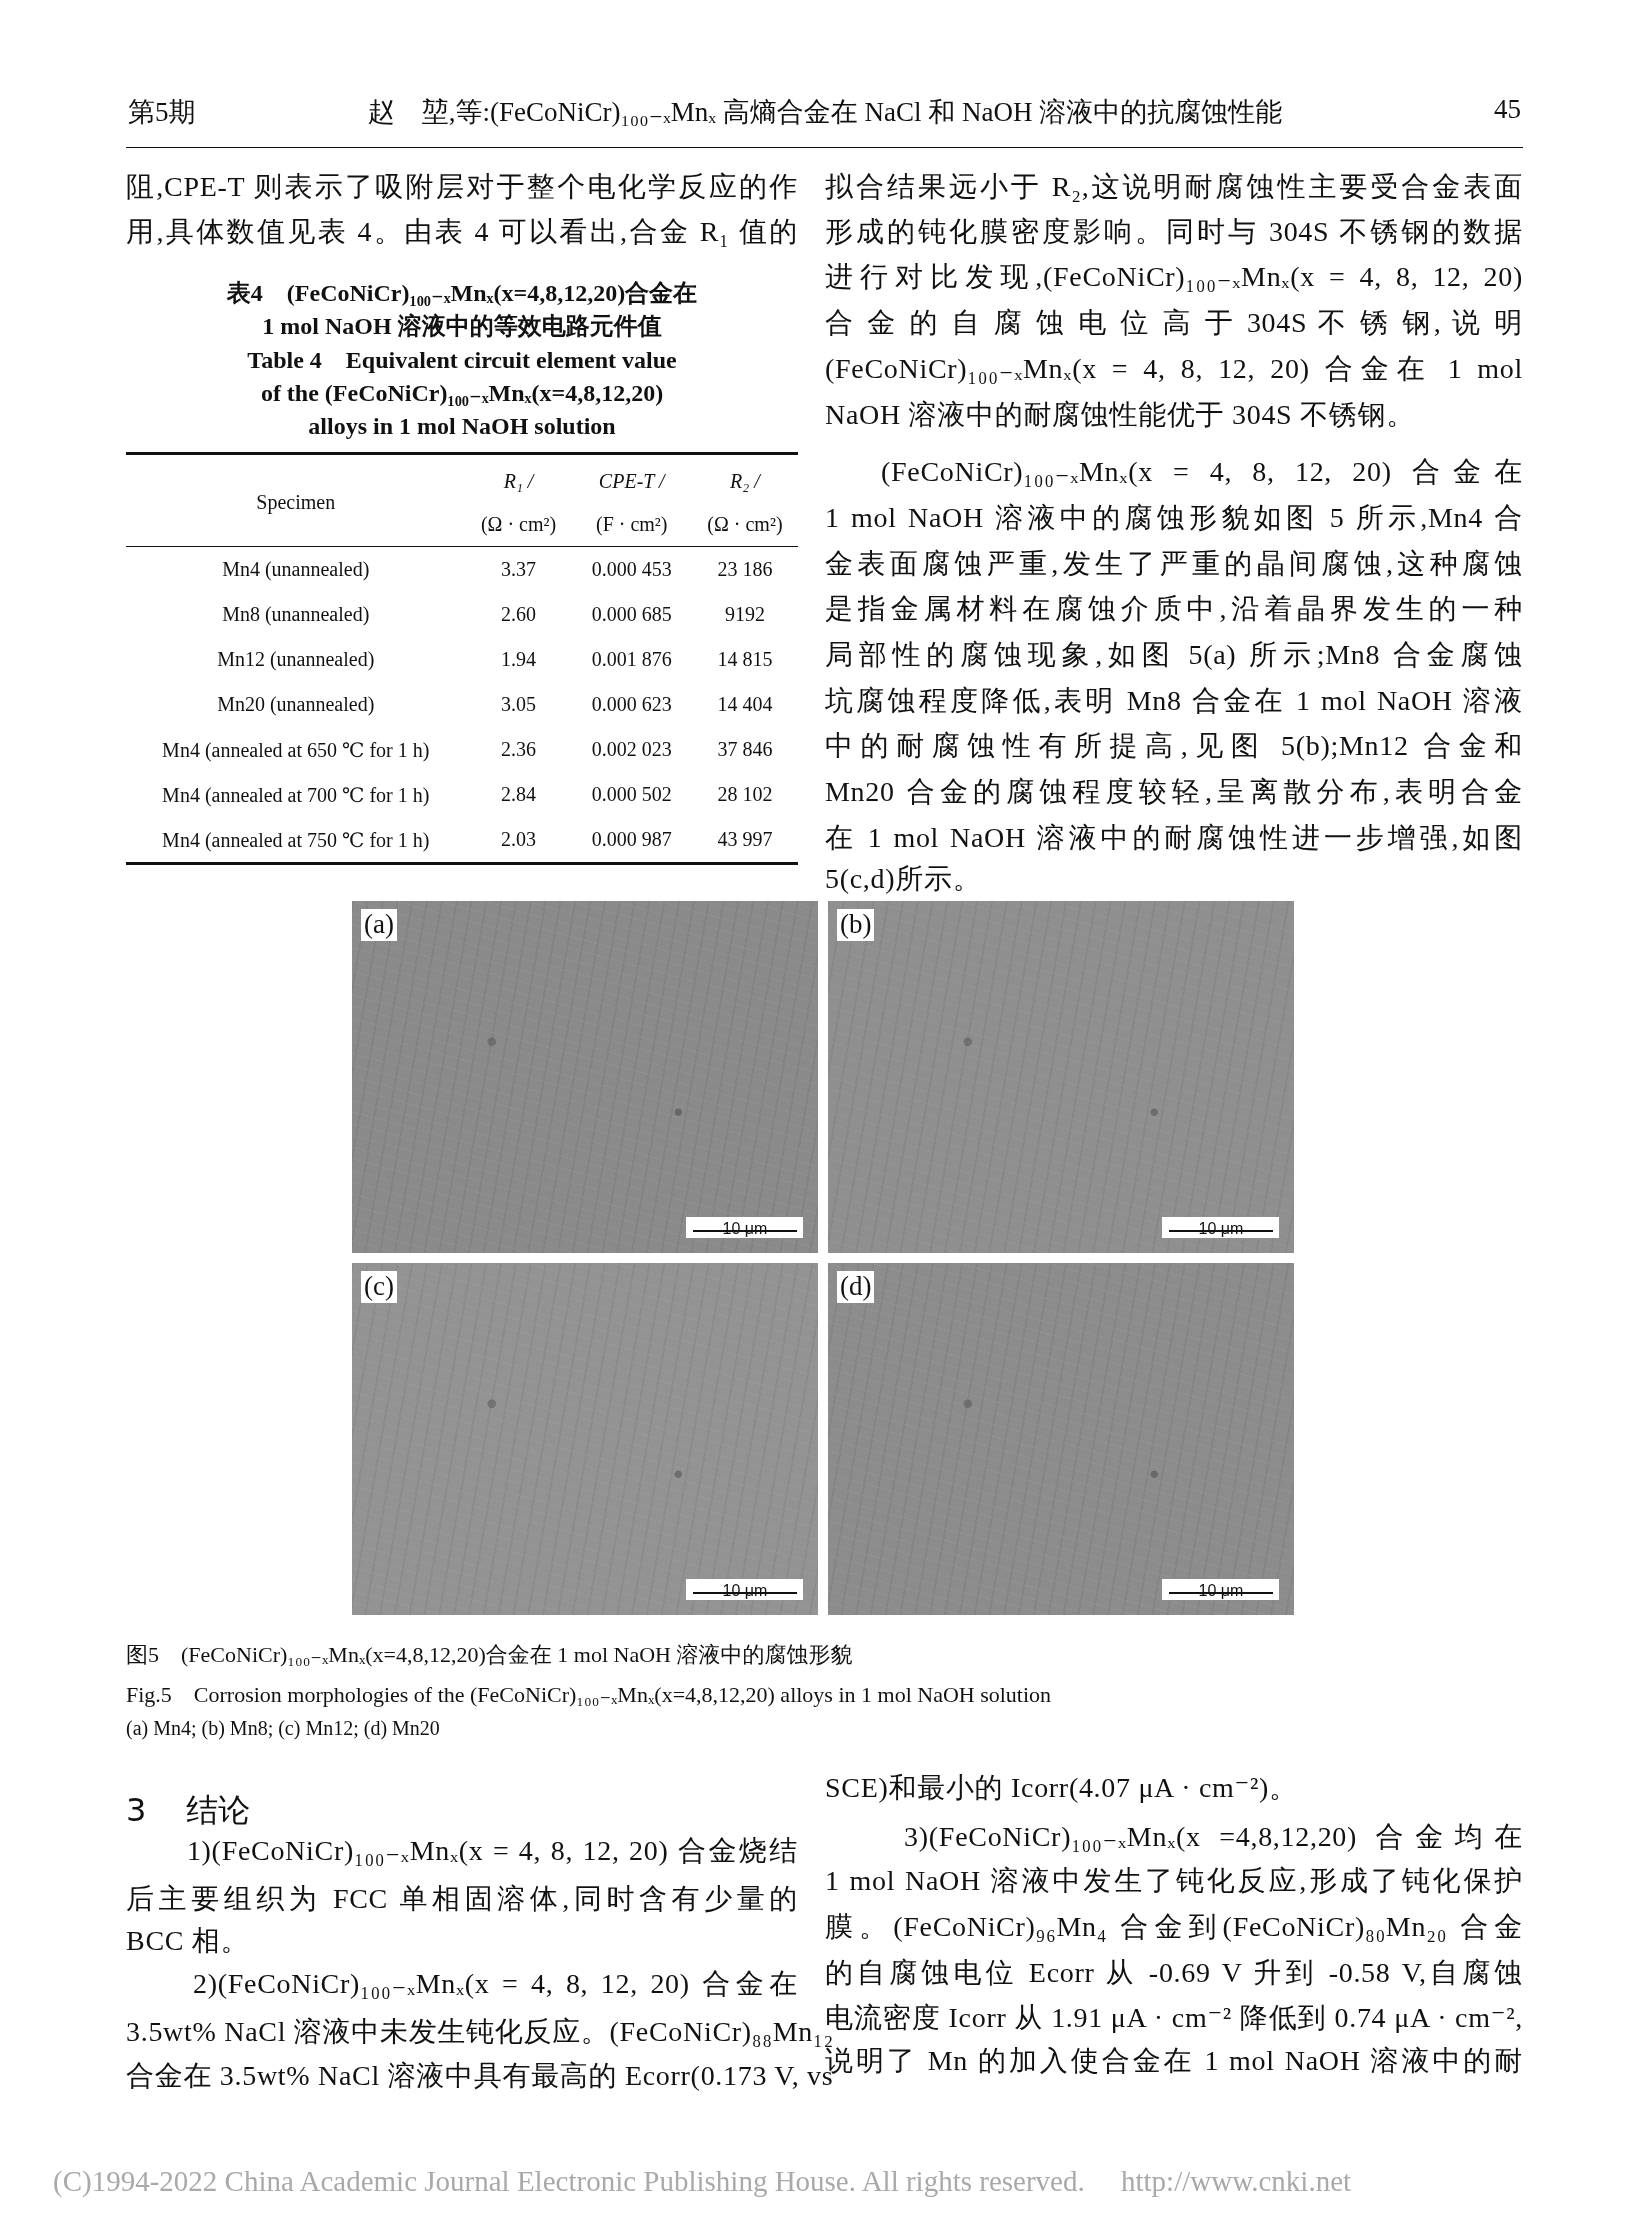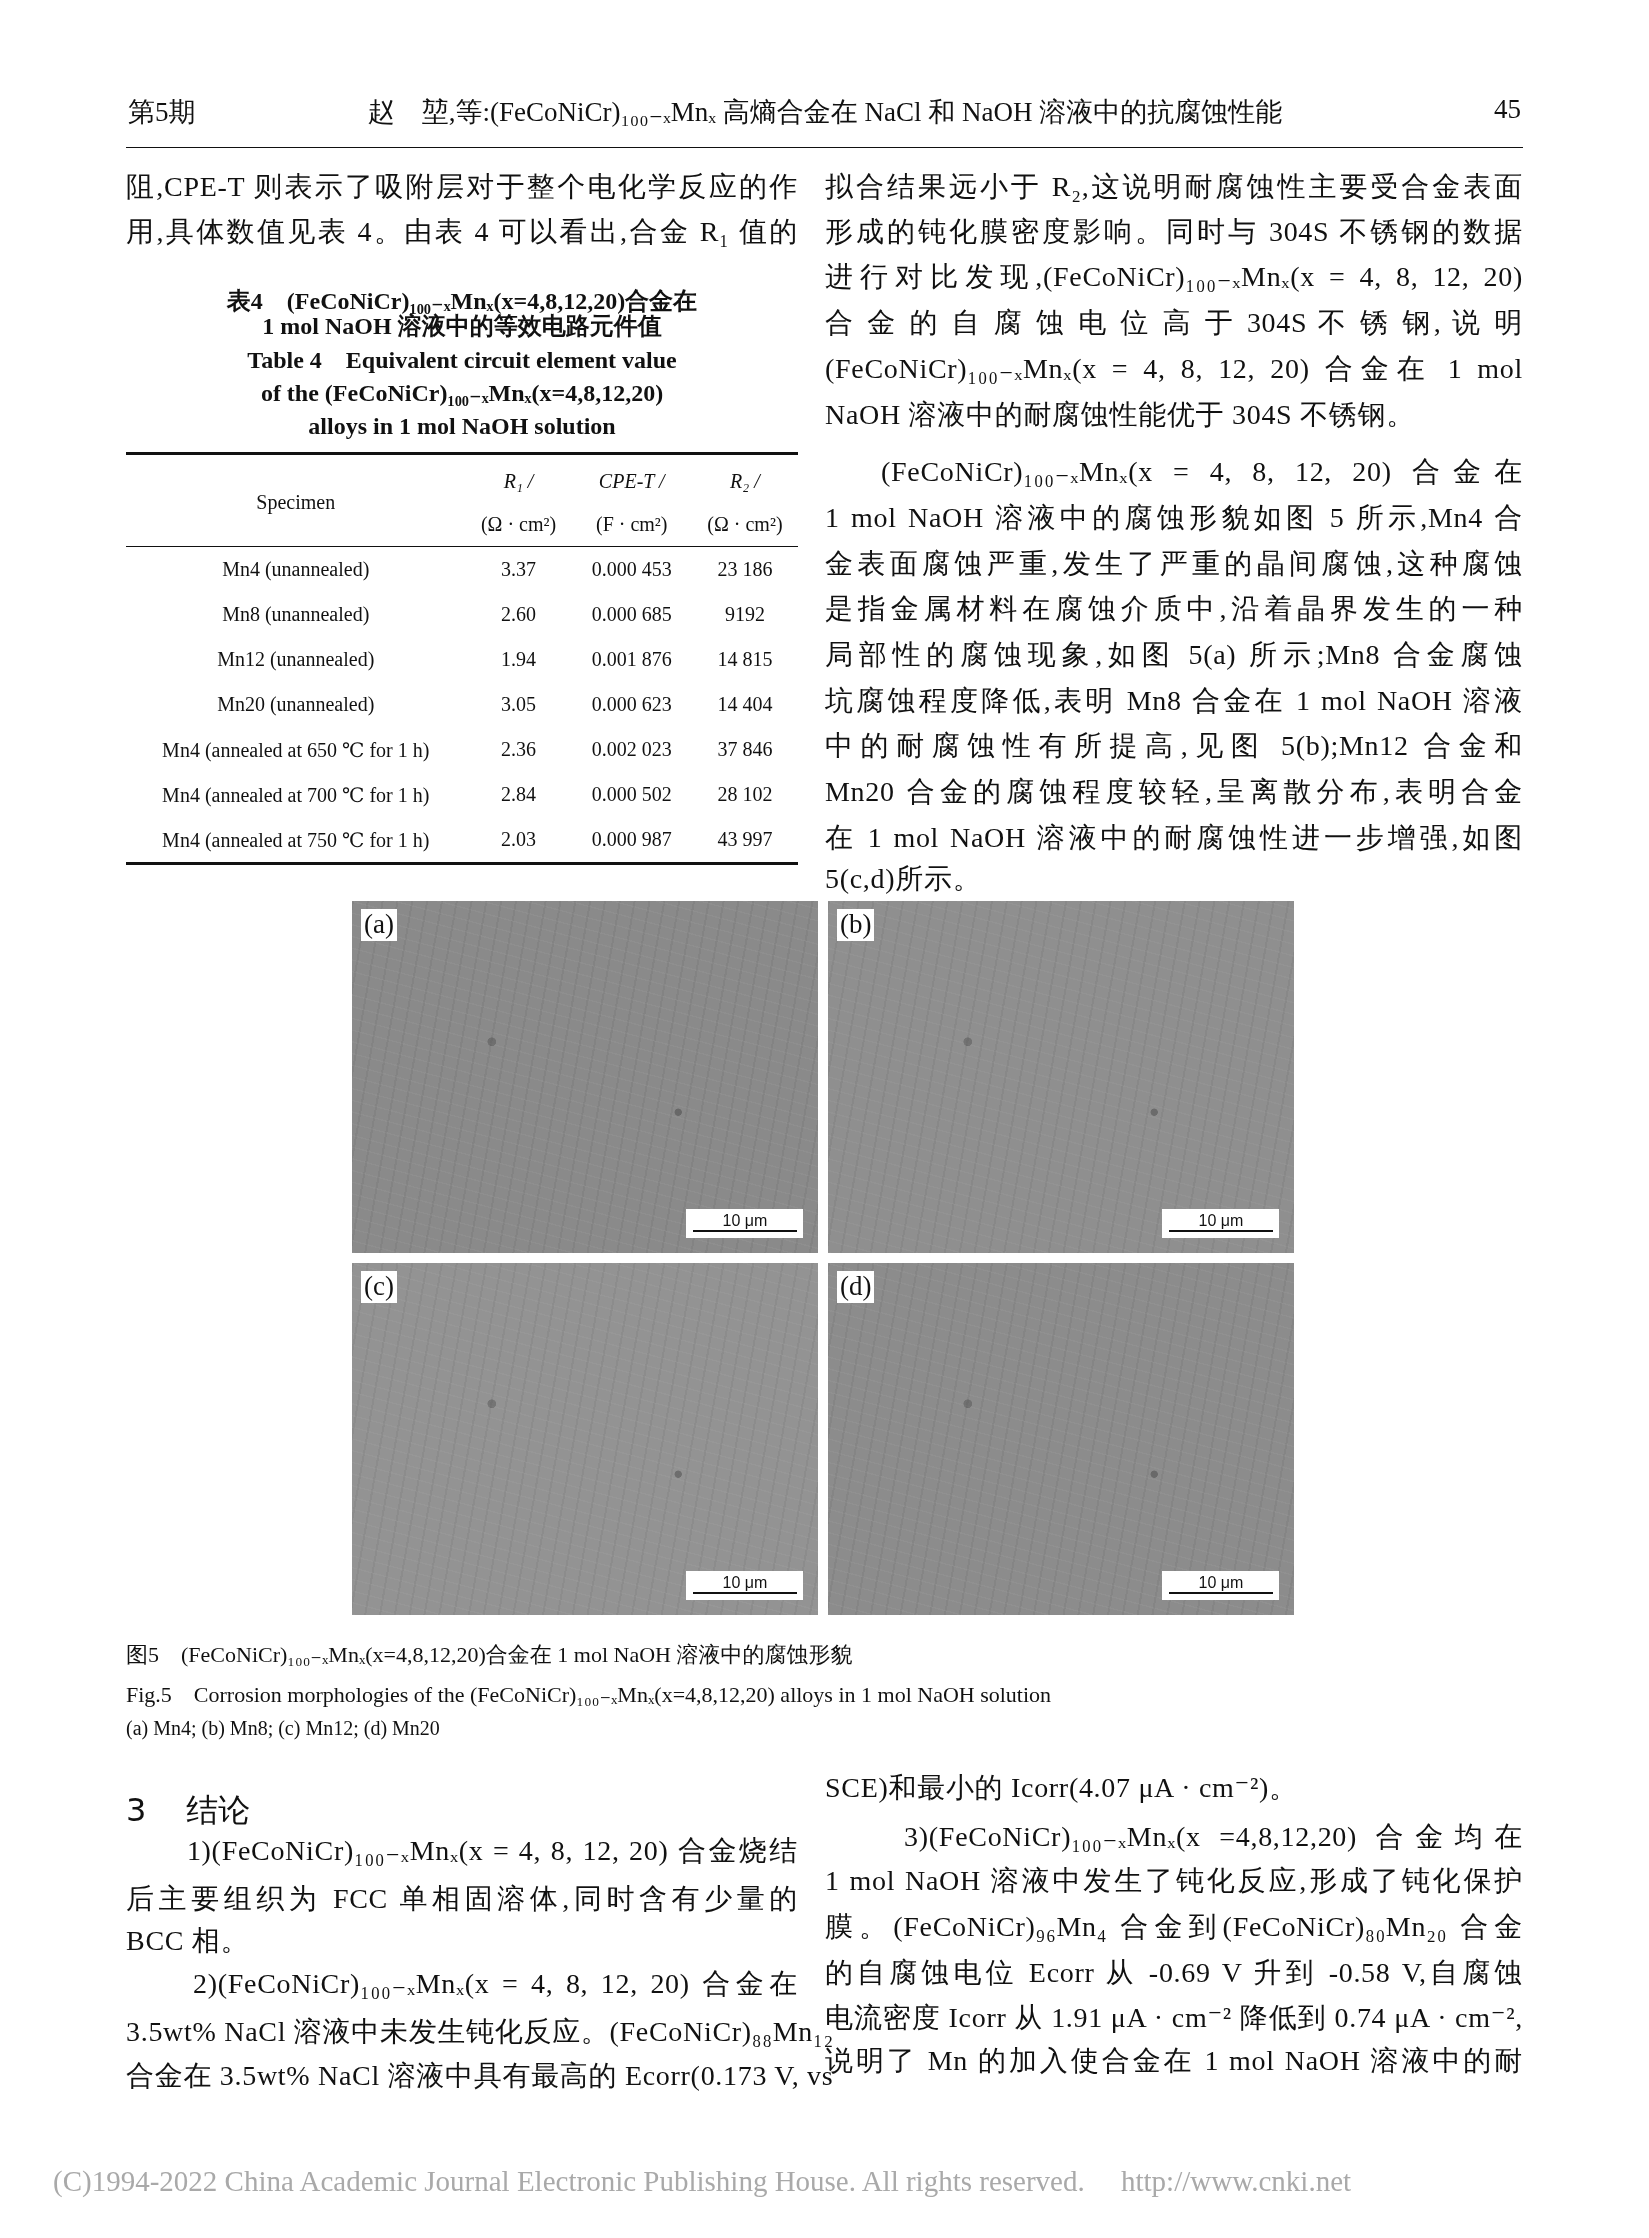--- a/index.html
+++ b/index.html
@@ -30,39 +30,39 @@
            background:
              radial-gradient(circle at 30% 40%, rgba(60,60,60,.35) 0 4px, transparent 4.7px),
              radial-gradient(circle at 70% 60%, rgba(40,40,40,.35) 0 3.3px, transparent 4px),
              repeating-linear-gradient(100deg, rgba(0,0,0,.05) 0 2px, transparent 2px 14.6px),
              repeating-linear-gradient(15deg, rgba(255,255,255,.04) 0 1.3px, transparent 1.3px 11.3px),
              #8a8a8a; }
   .panel.b { background-color:#8f8f8f; }
   .panel.c { background-color:#939393; }
   .panel.d { background-color:#8c8c8c; }
   .plabel { position:absolute; left:9.3px; top:8px; background:#fff; font-size:27px; line-height:29px; padding:1.3px 2.7px; }
-  .scale { position:absolute; right:14.6px; bottom:14.6px; width:117px; height:29px; background:#fff; }
+  .scale { position:absolute; right:14.6px; bottom:14.6px; width:117px; height:21px; background:#fff; }
   .scale span { position:absolute; left:0; right:0; top:2.7px; text-align:center; font-family:"Liberation Sans","DejaVu Sans",sans-serif; font-size:16px; }
   .scale i { position:absolute; left:6.7px; right:6.7px; bottom:6px; height:2px; background:#111; }
   .figcap { position:absolute; left:126px; width:1397px; font-size:22px; white-space:nowrap; }
   .sechead { position:absolute; left:126px; top:1789px; font-size:32px; font-family:"DejaVu Sans","Liberation Sans",sans-serif; }
   .footer { position:absolute; left:53px; top:2162px; font-size:29px; color:#a9a9a9; white-space:nowrap; }
 </style>
 </head>
 <body>
 
 <div class="abs hdr" style="left:128px;">第5期</div>
 <div class="abs hdr" style="left:825px; transform:translateX(-50%);">赵　堃,等:(FeCoNiCr)₁₀₀₋ₓMnₓ 高熵合金在 NaCl 和 NaOH 溶液中的抗腐蚀性能</div>
 <div class="abs hdr" style="right:128px;">45</div>
 <div class="hdr-rule"></div>
 
 <div class="line lc just" style="top:170px;">阻,CPE-T 则表示了吸附层对于整个电化学反应的作</div>
 <div class="line lc just" style="top:215px;">用,具体数值见表 4。由表 4 可以看出,合金 R₁ 值的</div>
 
-<div class="cap" style="top:279px;margin-top:8px;">表4　(FeCoNiCr)₁₀₀₋ₓMnₓ(x=4,8,12,20)合金在</div>
+<div class="cap" style="top:279px;">表4　(FeCoNiCr)₁₀₀₋ₓMnₓ(x=4,8,12,20)合金在</div>
 <div class="cap" style="top:312px;">1 mol NaOH 溶液中的等效电路元件值</div>
 <div class="cap" style="top:346px;">Table 4　Equivalent circuit element value</div>
 <div class="cap" style="top:379px;">of the (FeCoNiCr)₁₀₀₋ₓMnₓ(x=4,8,12,20)</div>
 <div class="cap" style="top:412px;">alloys in 1 mol NaOH solution</div>
 
 <table class="tbl">
   <thead>
     <tr class="h1">
       <th class="c0" rowspan="2">Specimen</th>
       <th class="c1 it">R₁ /</th>

